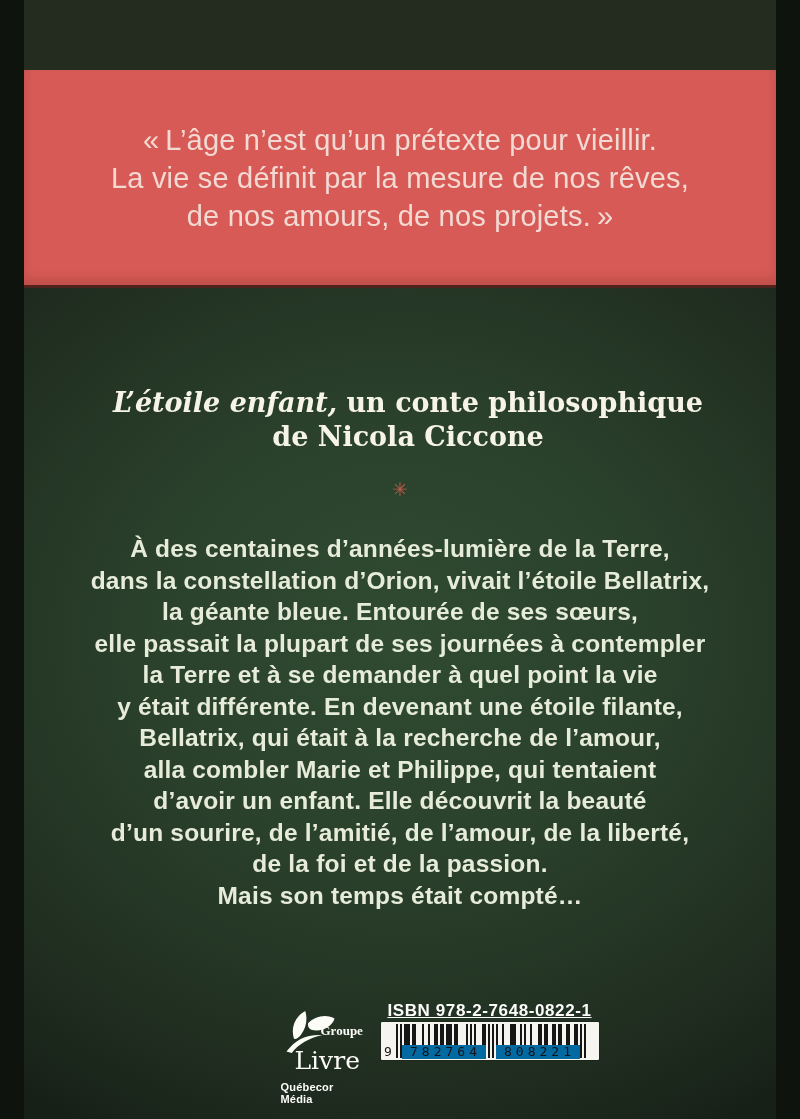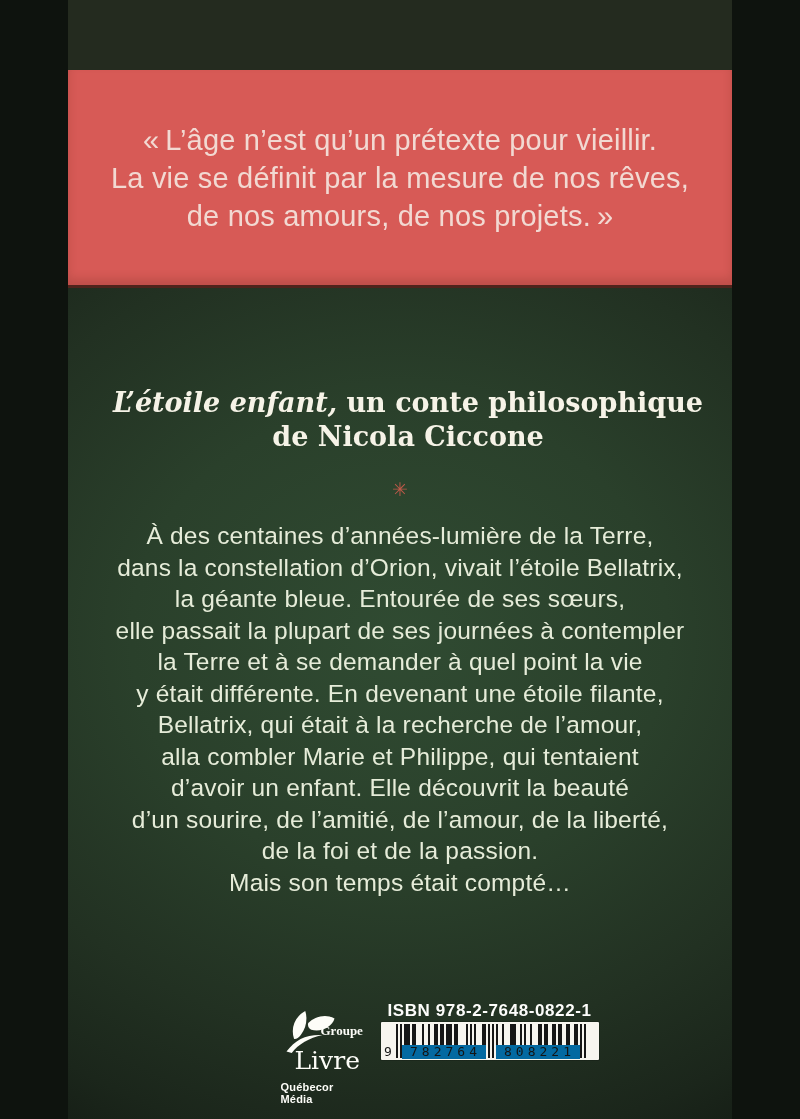--- a/index.html
+++ b/index.html
@@ -1,19 +1,19 @@
 <!DOCTYPE html>
 <html><head>
 <meta charset="utf-8">
 <style>
   * { margin: 0; padding: 0; box-sizing: border-box; }
   html, body { background: #0e130e; }
   .cover {
     position: relative;
-    width: 664px;
+    width: 752px;
     height: 1119px;
     margin: 0 auto;
     overflow: hidden;
     background:
       radial-gradient(ellipse 640px 560px at 50% 57%,
         #304b32 0%, #2a402b 42%, #223122 72%, #1b261b 92%, #172017 100%);
     font-family: "Liberation Sans", sans-serif;
   }
   
   .top-strip {
@@ -51,25 +51,25 @@
   .title em { font-style: italic; }
   .star {
     margin-top: 24px;
     text-align: center;
     color: #bd5948;
     font-size: 19px;
     line-height: 22px;
     font-family: "DejaVu Sans", sans-serif;
   }
   .synopsis {
-    margin-top: 20px;
+    margin-top: 33px;
     text-align: center;
     color: #e6ecd9;
     font-size: 24.5px;
-    font-weight: 400;
+    font-weight: 700;
     line-height: 31.5px;
     letter-spacing: 0.2px;
   }
   .s-line { white-space: nowrap; }
   .footer {
     position: absolute; top: 1001px; left: 0; right: 0;
     display: flex; justify-content: center; align-items: flex-start; gap: 13px;
     transform: translateX(37px);
   }
   
@@ -85,21 +85,21 @@
   }
   .lg-qm {
     position: absolute; left: 5px; top: 70px;
     font-size: 11px; font-weight: bold; letter-spacing: 0.2px;
   }
   
   .bc { width: 218px; }
   .isbn {
     text-align: center;
     color: #fdfdfb; font-weight: bold; font-size: 17px; letter-spacing: 0.6px;
-    height: 21px; white-space: nowrap;
+    height: 21px; white-space: nowrap; text-decoration: underline;
   }
   .bc-box {
     position: relative; width: 218px; height: 38px;
     background: #f7f5ef; border-radius: 1px;
     box-shadow: 0 0 0 1px rgba(0,0,0,0.15);
   }
   .bc-box svg { position: absolute; left: 15px; top: 2px; width: 190px; height: 34px; fill: #161616; }
   .bc-digit {
     position: absolute; bottom: 1px; height: 14px;
     font-family: "DejaVu Sans Mono", monospace; font-size: 13px; line-height: 14px;

